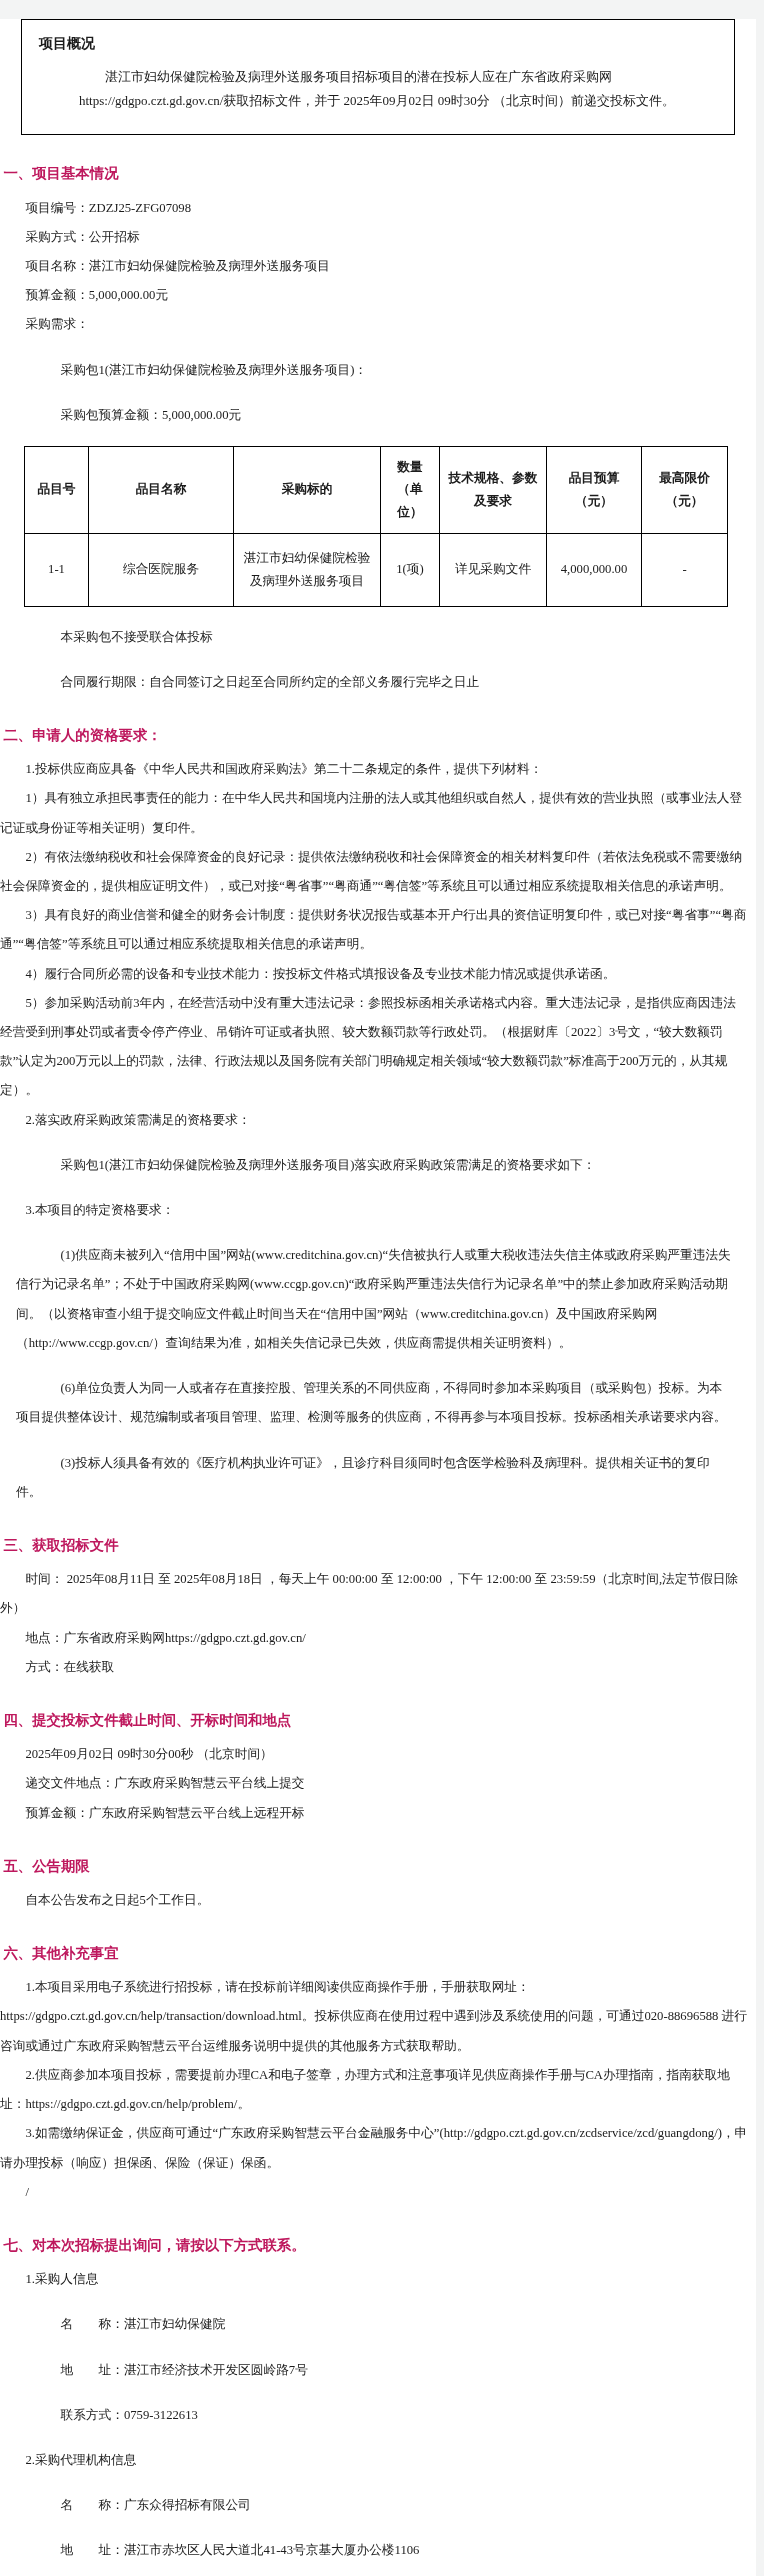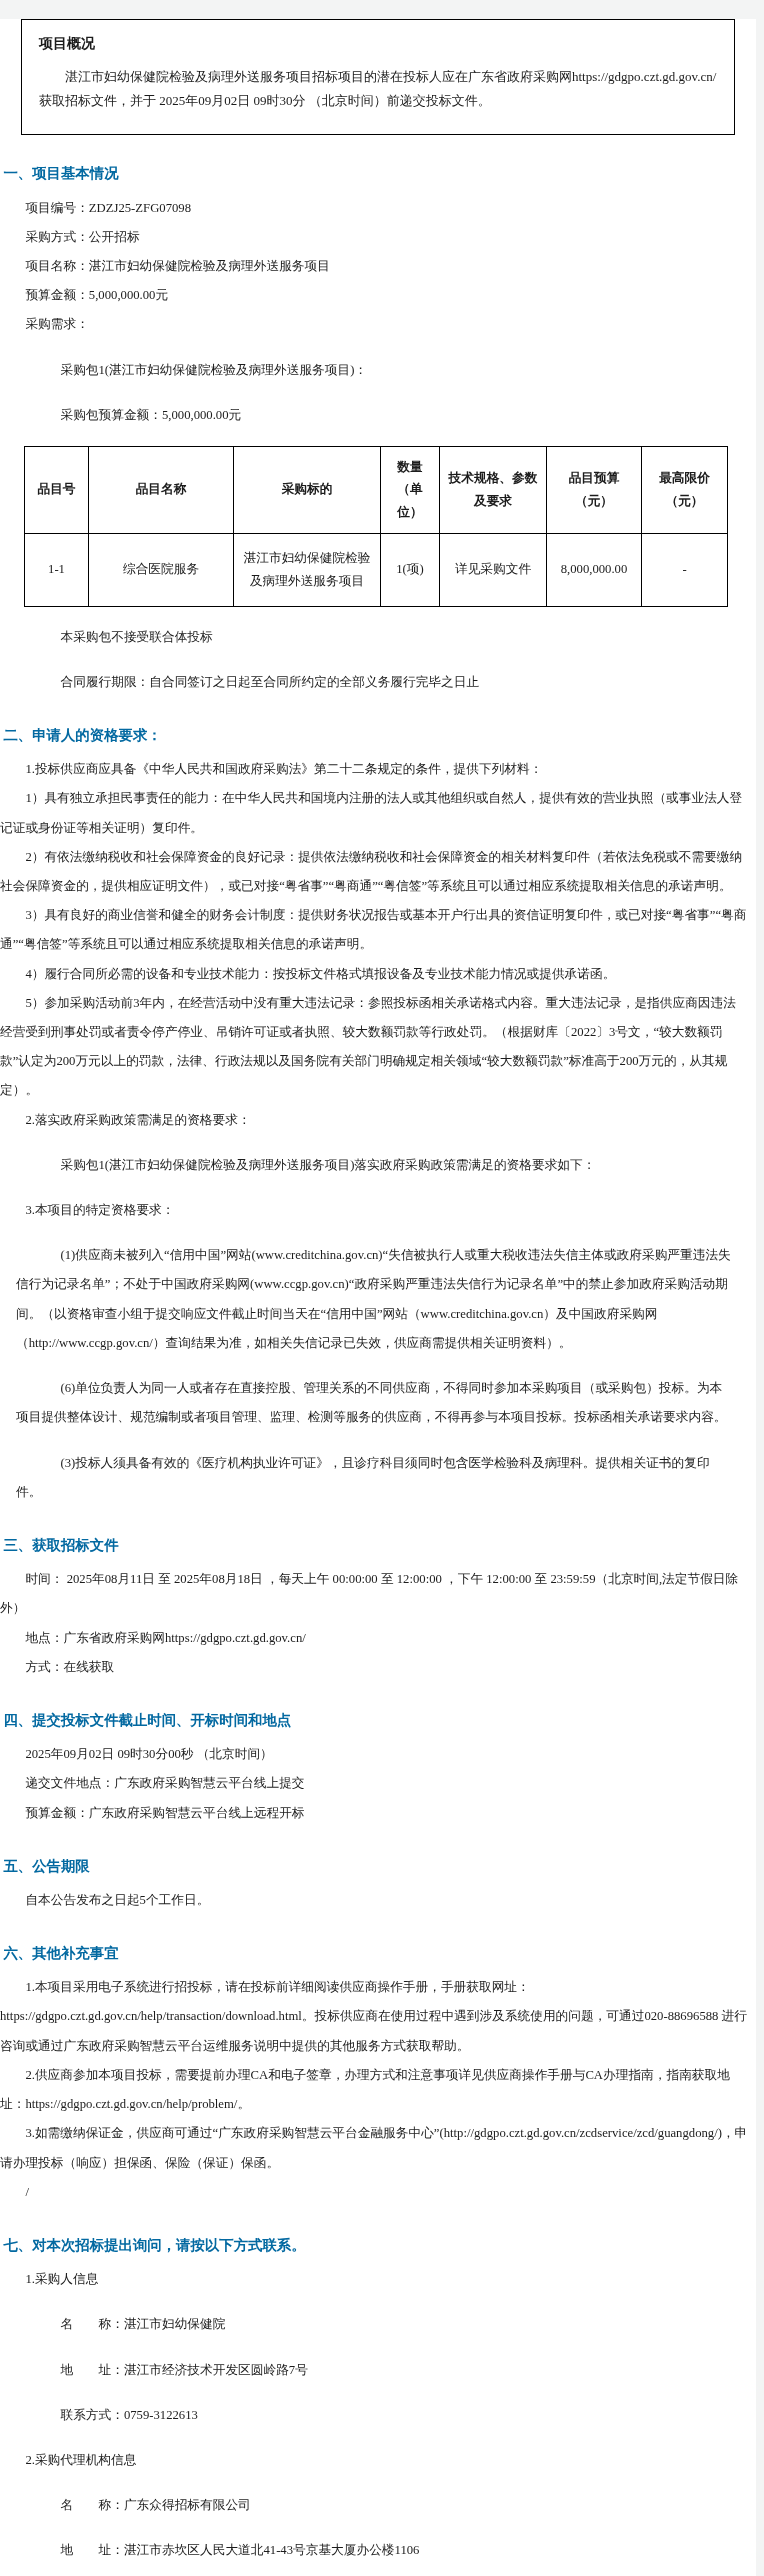--- a/index.html
+++ b/index.html
@@ -11,27 +11,27 @@
     font-family:"Liberation Serif","DejaVu Serif",serif;
     color:#1c1c1c;
     font-size:12.7px;
   }
   .overview-box{
     margin:18.6px 21px 0 21px;
     border:1.7px solid #000;
     padding:15.2px 17px 20.3px 17px;
   }
   .overview-title{font-weight:bold;font-size:14px;}
-  .overview-text{margin-top:12px;text-indent:2em;line-height:1.9;font-size:13px;}
+  .overview-text{margin-top:12px;text-indent:2em;line-height:1.9;font-size:13px;margin-left:40px;}
   .doc{padding:0 8.5px 0 0;}
   h2.sec{
     font-size:14.4px;
     font-weight:bold;
     margin:29px 0 10.2px 3.4px;
-    color:#0369a1;
+    color:#be185d;
   }
   .p1{margin:0;text-indent:2em;line-height:2.3;}
   .p2{margin:16px;text-indent:3.5em;line-height:2.3;}
   .tbl-wrap{margin:10.2px 0 6.8px 24px;}
   table.items{
     border-collapse:collapse;
     table-layout:fixed;
     width:703px;
     font-size:12.7px;
   }
@@ -89,21 +89,21 @@
           <th>技术规格、参数及要求</th>
           <th>品目预算（元）</th>
           <th>最高限价（元）</th>
         </tr>
         <tr>
           <td>1-1</td>
           <td>综合医院服务</td>
           <td>湛江市妇幼保健院检验及病理外送服务项目</td>
           <td>1(项)</td>
           <td>详见采购文件</td>
-          <td>8,000,000.00</td>
+          <td>4,000,000.00</td>
           <td class="dash">-</td>
         </tr>
       </tbody>
         </table>
     </div>
 
     <p class="p2">本采购包不接受联合体投标</p>
     <p class="p2">合同履行期限：自合同签订之日起至合同所约定的全部义务履行完毕之日止</p>
 
     <h2 class="sec">二、申请人的资格要求：</h2>

